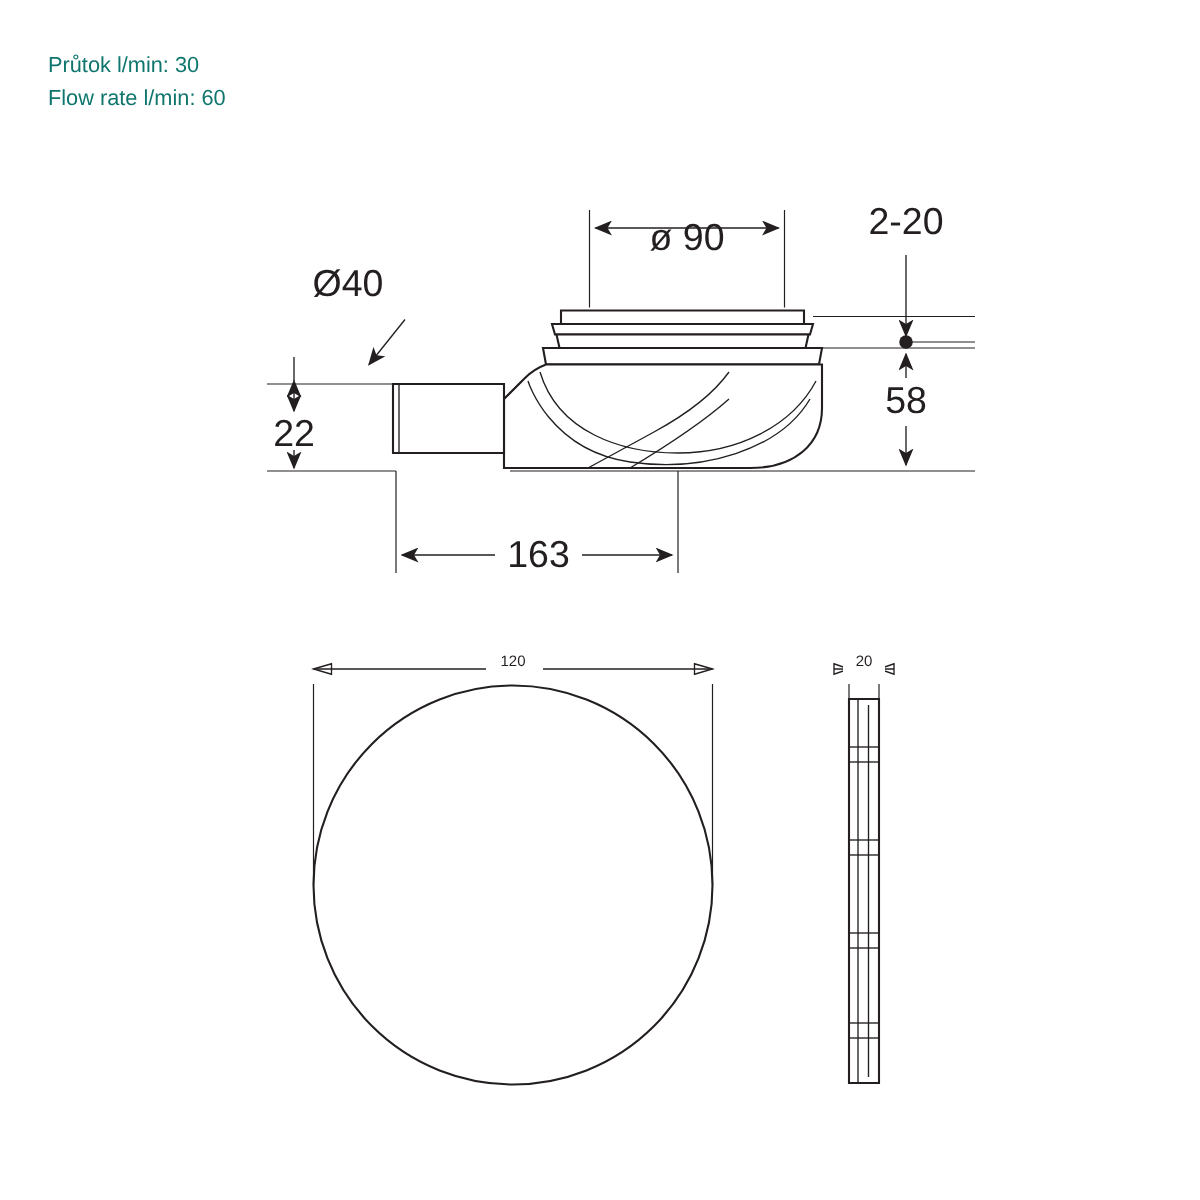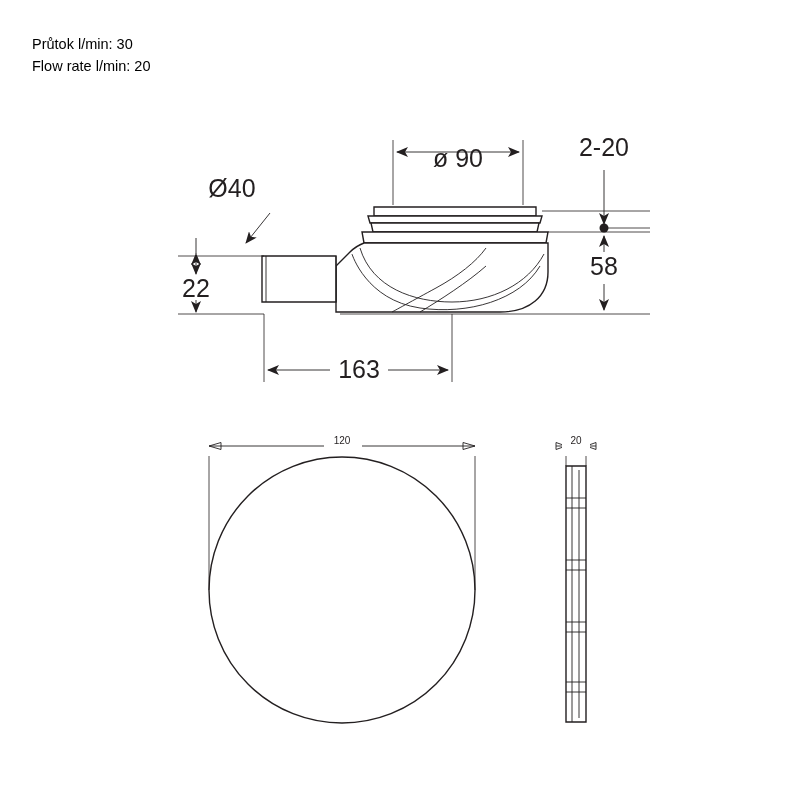--- a/index.html
+++ b/index.html
@@ -19,21 +19,21 @@
     position: absolute;
     left: 0;
     top: 0;
     width: 800px;
     height: 800px;
   }
   .note {
     position: absolute;
     font-size: 14.5px;
     line-height: 20px;
-    color: #000000;
+    color: #0f766e;
     white-space: nowrap;
   }
   #note-flow-cs { left: 32px; top: 34px; }
   #note-flow-en { left: 32px; top: 56px; }
 
   svg { display: block; }
   .ln {
     stroke: #231f20;
     stroke-width: 1.4;
     fill: none;
@@ -61,21 +61,21 @@
     font-size: 10px;
     fill: #231f20;
   }
 </style>
 </head>
 <body>
 
 <div id="stage">
 
   <div class="note" id="note-flow-cs">Průtok l/min: 30</div>
-  <div class="note" id="note-flow-en">Flow rate l/min: 20</div>
+  <div class="note" id="note-flow-en">Flow rate l/min: 60</div>
 
   <svg width="800" height="800" viewBox="0 0 800 800">
     <defs>
       <marker id="ar-r" markerWidth="12" markerHeight="10" refX="11" refY="5" orient="auto" markerUnits="userSpaceOnUse">
         <path d="M0,0 L12,5 L0,10 L3,5 Z" class="arrowfill"></path>
       </marker>
       <marker id="ar-l" markerWidth="12" markerHeight="10" refX="1" refY="5" orient="auto" markerUnits="userSpaceOnUse">
         <path d="M12,0 L0,5 L12,10 L9,5 Z" class="arrowfill"></path>
       </marker>
     </defs>

